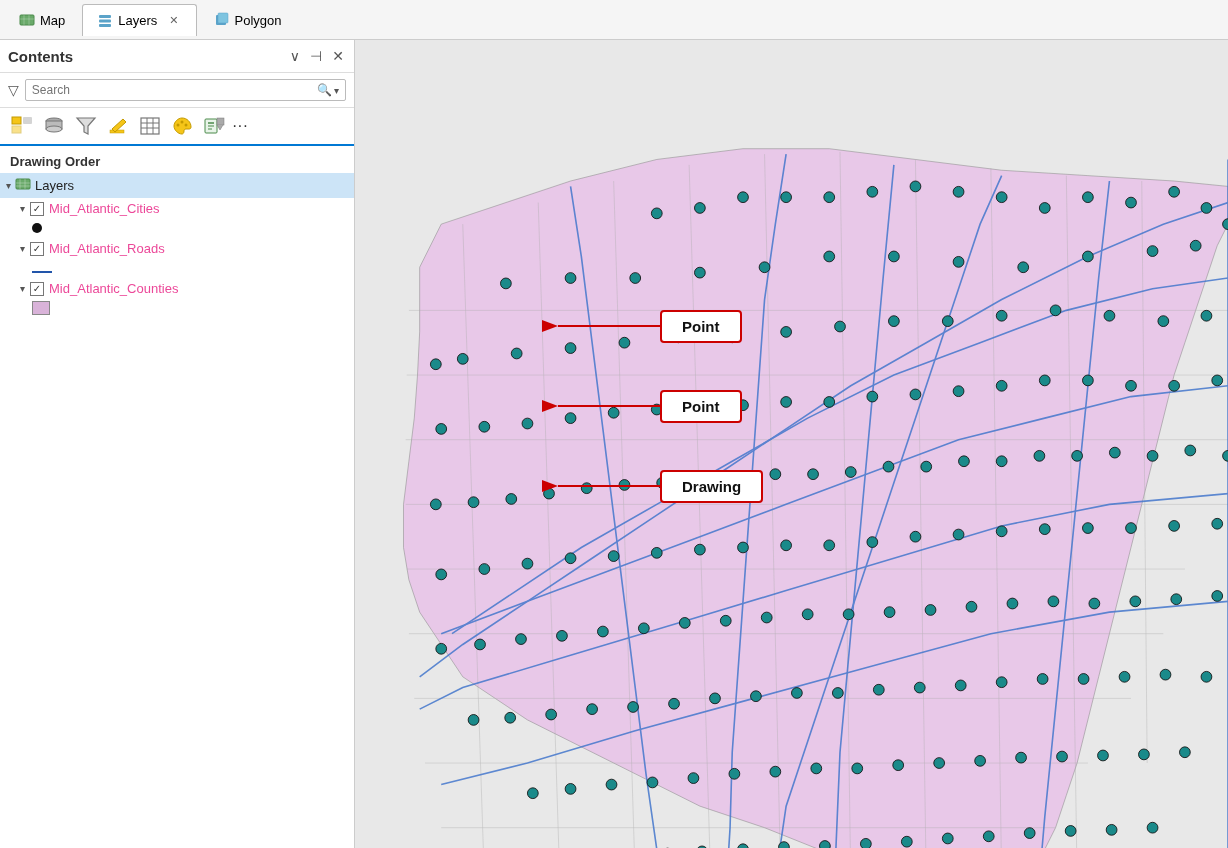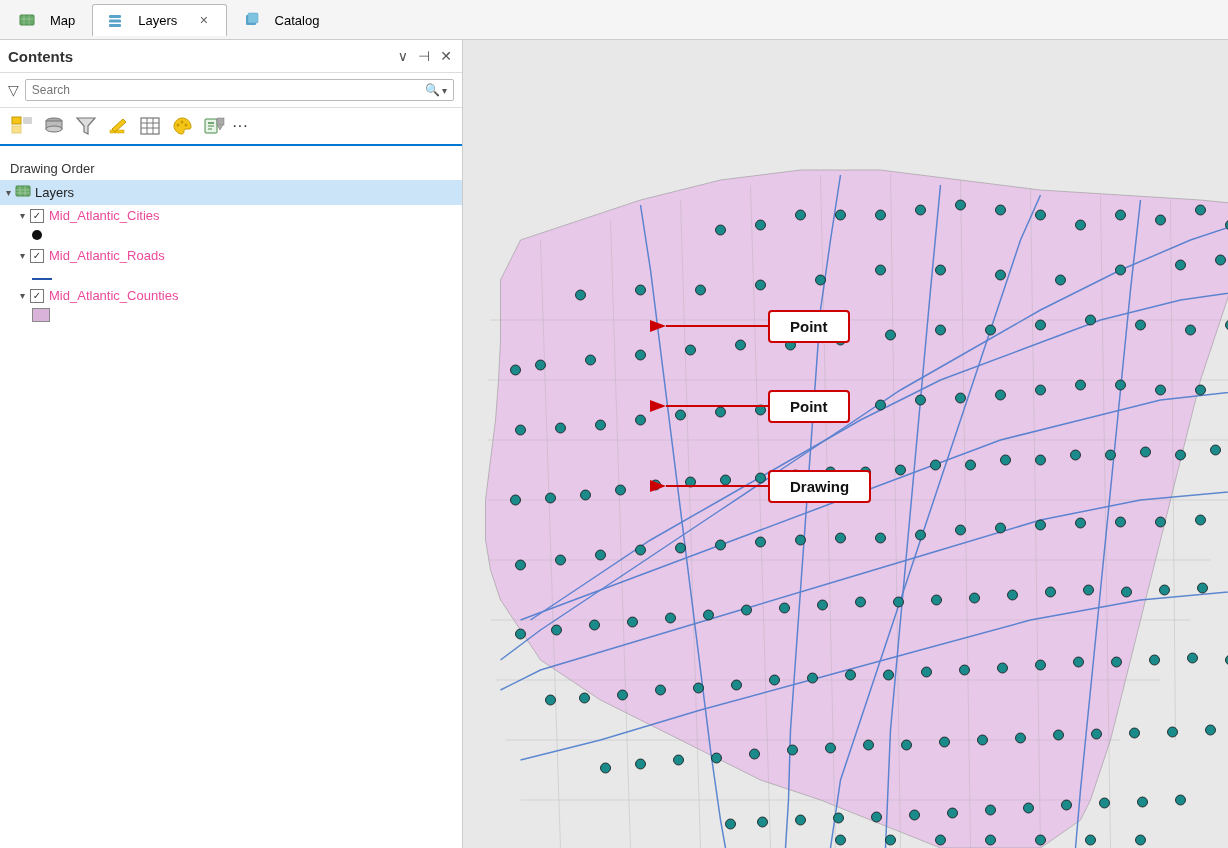--- a/index.html
+++ b/index.html
@@ -19,21 +19,21 @@
       display: flex;
       align-items: center;
       padding: 6px 14px;
       cursor: pointer;
       border: 1px solid transparent;
       border-bottom: none;
       margin-right: 2px;
       height: 32px;
       border-radius: 3px 3px 0 0;
       font-size: 13px;
-      gap: 15px;
+      gap: 5px;
     }
     .tab.active {
       background: #fff;
       border-color: #bbb;
       border-bottom-color: #fff;
       margin-bottom: -1px;
       z-index: 1;
     }
     .tab-close {
       font-size: 11px;
@@ -50,21 +50,21 @@
 
     
     .main-area {
       display: flex;
       flex: 1;
       overflow: hidden;
     }
 
     
     .contents-panel {
-      width: 463px;
+      width: 355px;
       flex-shrink: 0;
       background: #fff;
       border-right: 1px solid #ccc;
       display: flex;
       flex-direction: column;
       overflow: hidden;
     }
 
     .contents-header {
       display: flex;
@@ -133,23 +133,22 @@
       display: flex; align-items: center; justify-content: center;
       cursor: pointer;
       border-radius: 2px;
     }
     .tool-more { font-size: 16px; color: #333; cursor: pointer; }
 
     
     .drawing-order-label {
       padding: 8px 10px 4px;
       font-size: 13px;
-      font-weight: 400;
+      font-weight: 700;
       color: #333;
-      margin-top: 7px;
     }
 
     
     .layer-list { padding: 0; flex: 1; overflow-y: auto; }
 
     .layer-group {
       display: flex;
       align-items: center;
       padding: 3px 6px;
       background: #cce4f7;
@@ -265,21 +264,21 @@
     <span>Layers</span>
     <span class="tab-close">✕</span>
   </div>
   <div class="tab">
     <span class="tab-icon">
       <svg width="16" height="16" viewBox="0 0 16 16">
         <rect x="2" y="3" width="10" height="10" fill="#5ba3c9" rx="1"></rect>
         <rect x="4" y="1" width="10" height="10" fill="#7ec4e0" rx="1" stroke="#5ba3c9" stroke-width="0.5"></rect>
       </svg>
     </span>
-    <span>Catalog</span>
+    <span>Polygon</span>
   </div>
 </div>
 
 <div class="main-area">
 
   <div class="contents-panel">
 
     <div class="contents-header">
       <span class="contents-title">Contents</span>
       <div class="header-icons">

